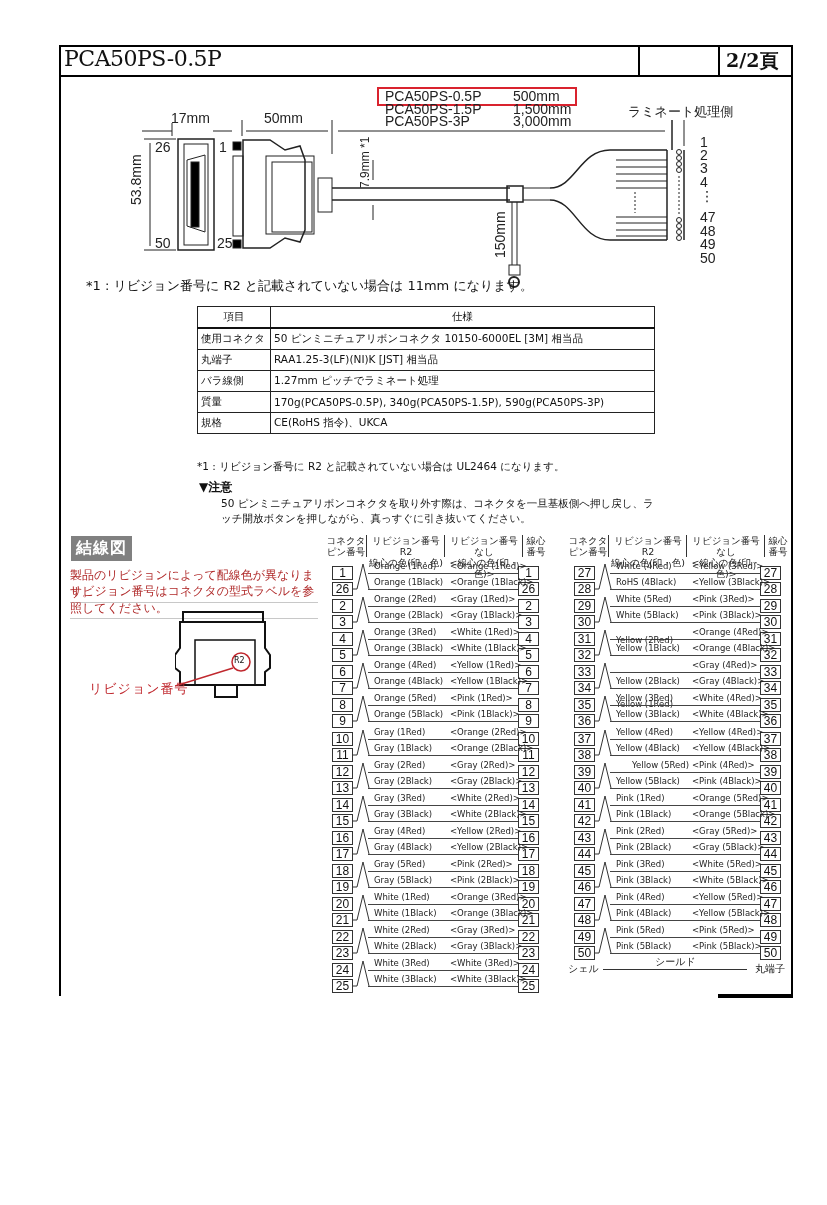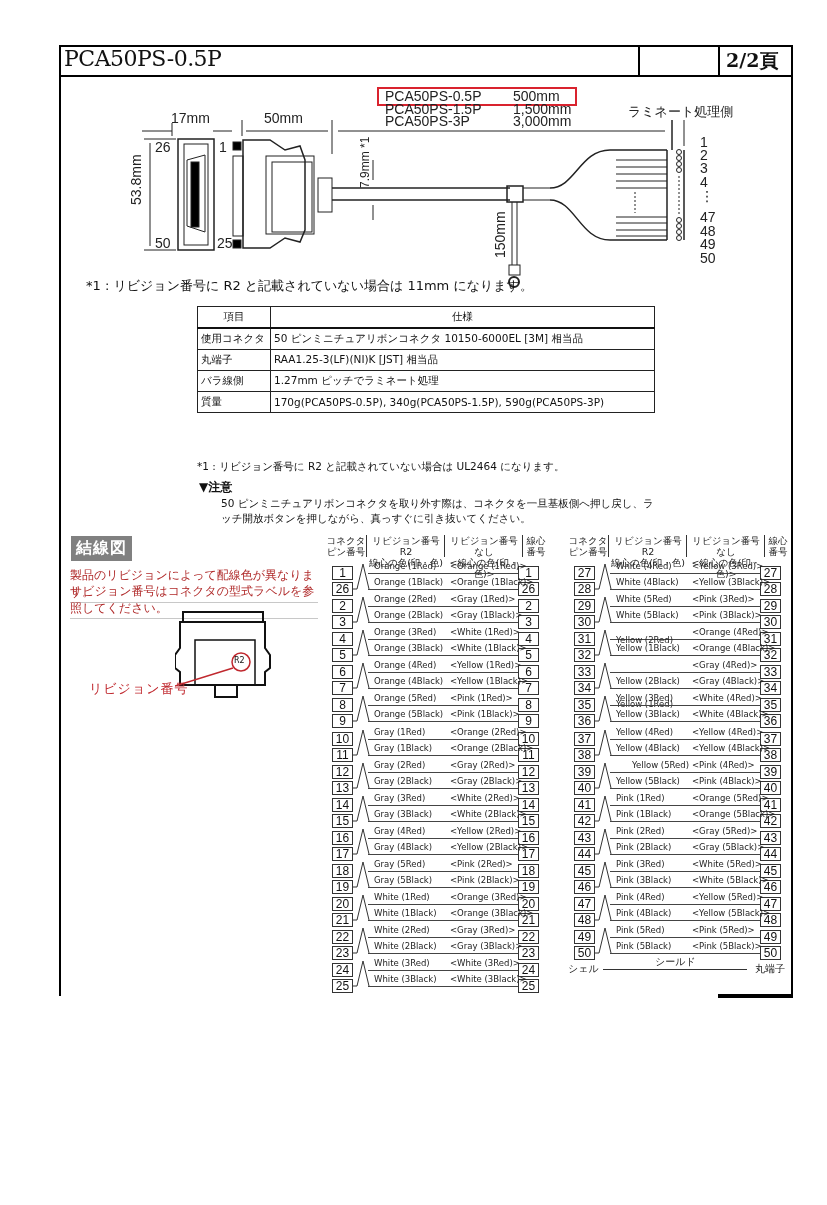--- a/index.html
+++ b/index.html
@@ -188,20 +188,24 @@
         <td>RAA1.25-3(LF)(NI)K [JST] 相当品</td>
       </tr>
     <tr class="r">
         <td class="k">バラ線側</td>
         <td>1.27mm ピッチでラミネート処理</td>
       </tr>
     <tr class="r">
         <td class="k">質量</td>
         <td>170g(PCA50PS-0.5P), 340g(PCA50PS-1.5P), 590g(PCA50PS-3P)</td>
       </tr>
+    <tr class="r">
+        <td class="k">規格</td>
+        <td>CE(RoHS 指令)、UKCA</td>
+      </tr>
   </tbody>
 </table>
 <div class="abs spec-note">*1 : リビジョン番号に R2 と記載されていない場合は UL2464 になります。</div>
 
 <div class="abs caution-h">▼注意</div>
 <div class="abs caution-t">50 ピンミニチュアリボンコネクタを取り外す際は、コネクタを一旦基板側へ押し戻し、ラッチ開放ボタンを押しながら、真っすぐに引き抜いてください。</div>
 
 <div class="abs wiring-title">結線図</div>
 <div class="abs rev-note" style="top:567px;width:248px;">製品のリビジョンによって配線色が異なります。</div>
 <div class="abs rev-note" style="top:583px;width:248px;">リビジョン番号はコネクタの型式ラベルを参照してください。</div>
@@ -457,21 +461,21 @@
     <div class="abs col-sep" style="left: 764px; top: 535px;"></div>
     <div>
       <div class="pin" style="left: 574px; top: 566px;">27</div>
       <div class="pin" style="left: 760px; top: 566px;">27</div>
       <div class="wire-line" style="left: 610px; width: 150px; top: 573px;"></div>
       <div class="wire-label" style="left: 616px; top: 561px;">White (4Red)</div>
       <div class="wire-label" style="left: 692px; top: 561px;">&lt;Yellow (3Red)&gt;</div>
       <div class="pin" style="left: 574px; top: 582px;">28</div>
       <div class="pin" style="left: 760px; top: 582px;">28</div>
       <div class="wire-line" style="left: 610px; width: 150px; top: 589px;"></div>
-      <div class="wire-label" style="left: 616px; top: 577px;">White (4Black)</div>
+      <div class="wire-label" style="left: 616px; top: 577px;">RoHS (4Black)</div>
       <div class="wire-label" style="left: 692px; top: 577px;">&lt;Yellow (3Black)&gt;</div>
       <svg width="20" height="34" style="position: absolute; left: 595px; top: 562px;">
         <path d="M0 27 L4 27 L10 2 L16 27" stroke="#333" fill="none"></path>
       </svg>
     </div>
     <div>
       <div class="pin" style="left: 574px; top: 599.1px;">29</div>
       <div class="pin" style="left: 760px; top: 599.1px;">29</div>
       <div class="wire-line" style="left: 610px; width: 150px; top: 606.1px;"></div>
       <div class="wire-label" style="left: 616px; top: 594.1px;">White (5Red)</div>

